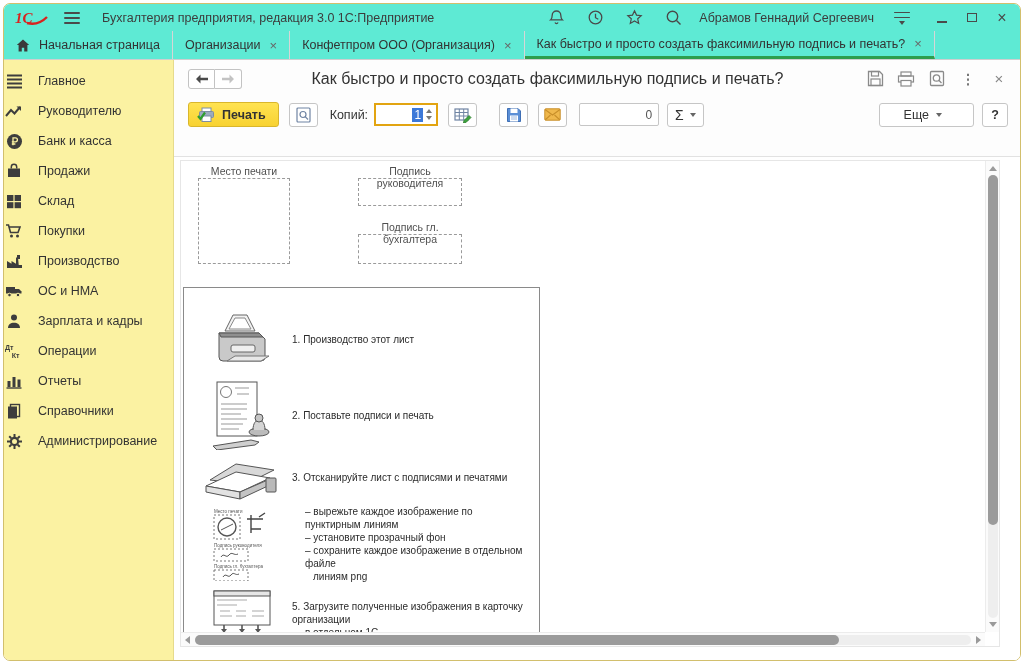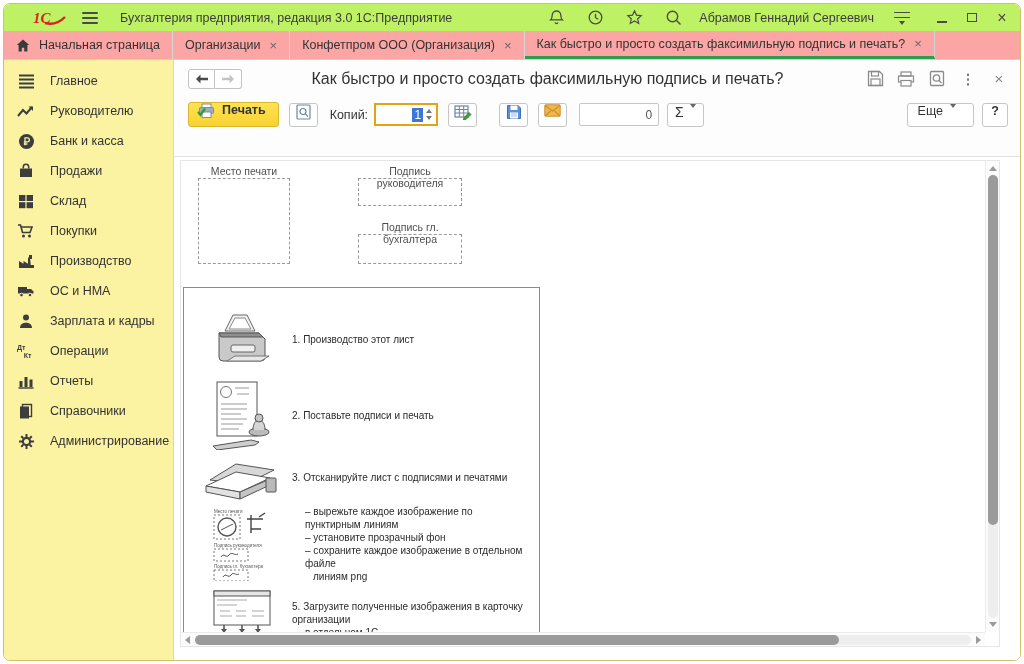--- a/index.html
+++ b/index.html
@@ -1,85 +1,85 @@
 <!DOCTYPE html>
 <html><head>
 <meta charset="utf-8">
 <style>
   * { box-sizing: border-box; margin: 0; padding: 0; }
   html,body { width:1024px; height:664px; background:#fff; font-family:"Liberation Sans", sans-serif; }
   .window { position:relative; width:1018px; height:658px; margin:3px; border:1px solid #d2bf6d; border-radius:7px; overflow:hidden; display:flex; flex-direction:column; background:#fff; }
 
   
-  .titlebar { height:27px; background:#bef264; display:flex; align-items:center; padding:0 10px 0 28px; flex:0 0 auto; }
+  .titlebar { height:27px; background:#5eead4; display:flex; align-items:center; padding:0 10px 0 10px; flex:0 0 auto; }
   .logo-1c { width:36px; height:20px; margin-right:14px; }
   .hamburger { width:16px; height:12px; display:flex; flex-direction:column; justify-content:space-between; margin-right:22px; cursor:pointer; }
   .hamburger i { display:block; height:2px; background:#4a4a4a; border-radius:1px; }
   .win-title { font-size:12.5px; color:#3c3c3c; flex:0 0 auto; }
   .titlebar .spacer { flex:1; }
   .tb-ico { width:17px; height:17px; margin:0 11px; cursor:pointer; flex:0 0 auto; }
   .tb-ico svg { display:block; }
   .user-name { font-size:12.5px; color:#3c3c3c; margin:0 10px 0 6px; }
   .svc-ico { width:16px; height:14px; position:relative; margin:0 10px; cursor:pointer; }
   .svc-ico i { position:absolute; left:0; height:1.8px; background:#4a4a4a; border-radius:1px; }
   .svc-ico i:nth-child(1){ top:1px; width:16px; }
   .svc-ico i:nth-child(2){ top:6px; width:16px; }
   .svc-ico .caret { position:absolute; top:10px; left:5px; width:0; height:0; border-left:3.5px solid transparent; border-right:3.5px solid transparent; border-top:4px solid #4a4a4a; background:none; }
   .win-btn { width:16px; height:16px; margin-left:14px; display:flex; align-items:center; justify-content:center; cursor:pointer; color:#4a4a4a; }
   .minimize-bar { width:10px; height:2px; background:#4a4a4a; margin-top:8px; }
   .maximize-box { width:10px; height:9px; border:1.6px solid #4a4a4a; }
   .close-glyph { font-size:16px; line-height:16px; color:#4a4a4a; }
 
   
-  .tabbar { height:29px; background:#fca5a5; border-bottom:1px solid #cfcfcf; display:flex; flex:0 0 auto; }
+  .tabbar { height:29px; background:#5eead4; border-bottom:1px solid #cfcfcf; display:flex; flex:0 0 auto; }
   .tab { display:flex; align-items:center; padding:0 12px; font-size:12.5px; color:#333; border-right:1px solid #d6d6d6; cursor:pointer; position:relative; white-space:nowrap; }
   .tab .home-ico { margin-right:9px; }
   .tab.active { border-bottom:3px solid #2d9e4d; }
   .tab .tab-close { margin-left:9px; color:#666; font-size:13px; line-height:13px; cursor:pointer; }
 
   
   .main { flex:1; display:flex; min-height:0; }
   .sidebar { width:170px; background:#fbf2a2; border-right:1px solid #e6db8c; padding-top:6px; flex:0 0 auto; }
-  .side-item { height:30px; display:flex; align-items:center; padding-left:13px; cursor:pointer; }
+  .side-item { height:30px; display:flex; align-items:center; padding-left:1px; cursor:pointer; }
   .side-item .s-ico { width:18px; height:18px; margin-right:15px; flex:0 0 auto; display:flex; align-items:center; justify-content:center; }
   .side-item .s-label { font-size:12.5px; color:#333; }
 
   .content { flex:1; display:flex; flex-direction:column; background:#fdfdfd; min-width:0; }
 
   
   .chead { height:37px; display:flex; align-items:center; padding:0 12px 0 14px; flex:0 0 auto; }
   .navbtns { display:flex; }
   .navbtn { width:27px; height:20px; background:#fff; border:1px solid #c3c3c3; display:flex; align-items:center; justify-content:center; cursor:pointer; }
   .navbtn.back { border-radius:3px 0 0 3px; }
   .navbtn.fwd { border-radius:0 3px 3px 0; border-left:none; }
   .page-title { flex:1; text-align:center; font-size:16px; color:#333; white-space:nowrap; overflow:hidden; }
   .chead-icons { display:flex; align-items:center; }
   .hico { width:18px; height:18px; margin-left:13px; cursor:pointer; display:flex; align-items:center; justify-content:center; }
   .dots-glyph { font-size:14px; color:#777; font-weight:bold; }
   .x-glyph { font-size:15px; color:#888; }
 
   
   .ctoolbar { height:35px; display:flex; align-items:center; padding:0 12px 0 14px; flex:0 0 auto; }
-  .btn { background:#fff; border:1px solid #c6c6c6; border-radius:3px; height:24px; display:flex; align-items:flex-start; justify-content:center; cursor:pointer; font-size:12.5px; color:#333; }
+  .btn { background:#fff; border:1px solid #c6c6c6; border-radius:3px; height:24px; display:flex; align-items:center; justify-content:center; cursor:pointer; font-size:12.5px; color:#333; }
   .print-btn { background:linear-gradient(#ffe351,#f8d232); border:1px solid #d9b62c; font-weight:bold; padding:0 12px 0 8px; height:25px; }
   .print-btn .p-ico { margin-right:7px; }
   .icon-btn { width:29px; margin-left:10px; }
   .copies-label { font-size:12.5px; color:#333; margin:0 6px 0 12px; }
   .copies-box { width:64px; height:23px; border:2px solid #e2a411; background:#fff; display:flex; align-items:center; padding:0 2px 0 4px; }
   .copies-val { flex:1; text-align:right; font-size:12px; }
   .copies-val .sel { background:#3c78d8; color:#fff; padding:0 2px; }
   .spinner { width:11px; height:100%; display:flex; flex-direction:column; align-items:center; justify-content:center; gap:3px; cursor:pointer; }
   .arr-up { width:0; height:0; border-left:3.5px solid transparent; border-right:3.5px solid transparent; border-bottom:4px solid #777; }
   .arr-dn { width:0; height:0; border-left:3.5px solid transparent; border-right:3.5px solid transparent; border-top:4px solid #777; }
   .counter-field { width:80px; height:23px; margin-left:12px; border:1px solid #c6c6c6; border-radius:2px; background:#fff; text-align:right; padding:0 6px; font-size:12px; color:#555; font-family:"Liberation Sans", sans-serif; }
   .sigma-btn { margin-left:8px; padding:0 7px; height:24px; }
   .sigma-glyph { font-size:14px; color:#333; margin-right:6px; }
   .caret-dn { width:0; height:0; border-left:3.5px solid transparent; border-right:3.5px solid transparent; border-top:4px solid #666; }
   .ct-spacer { flex:1; }
-  .more-btn { padding:0 10px; height:24px; }
+  .more-btn { padding:0 24px; height:24px; }
   .more-btn span { margin-right:7px; }
   .help-btn { width:26px; height:24px; margin-left:8px; font-weight:bold; }
 
   
   .doc-wrap { flex:1; position:relative; background:#fff; border-top:1px solid #e2e2e2; min-height:0;margin-top:24px; }
   .doc-outer { position:absolute; left:6px; top:3px; right:20px; bottom:13px; border:1px solid #e6e6e6; background:#fff; }
   .doc-canvas { position:absolute; left:0; top:0; right:14px; bottom:14px; overflow:hidden; }
 
   .doc-label { position:absolute; font-size:10.5px; color:#4f4f4f; text-align:center; }
   .dash-box { position:absolute; border:1px dashed #9a9a9a; }

